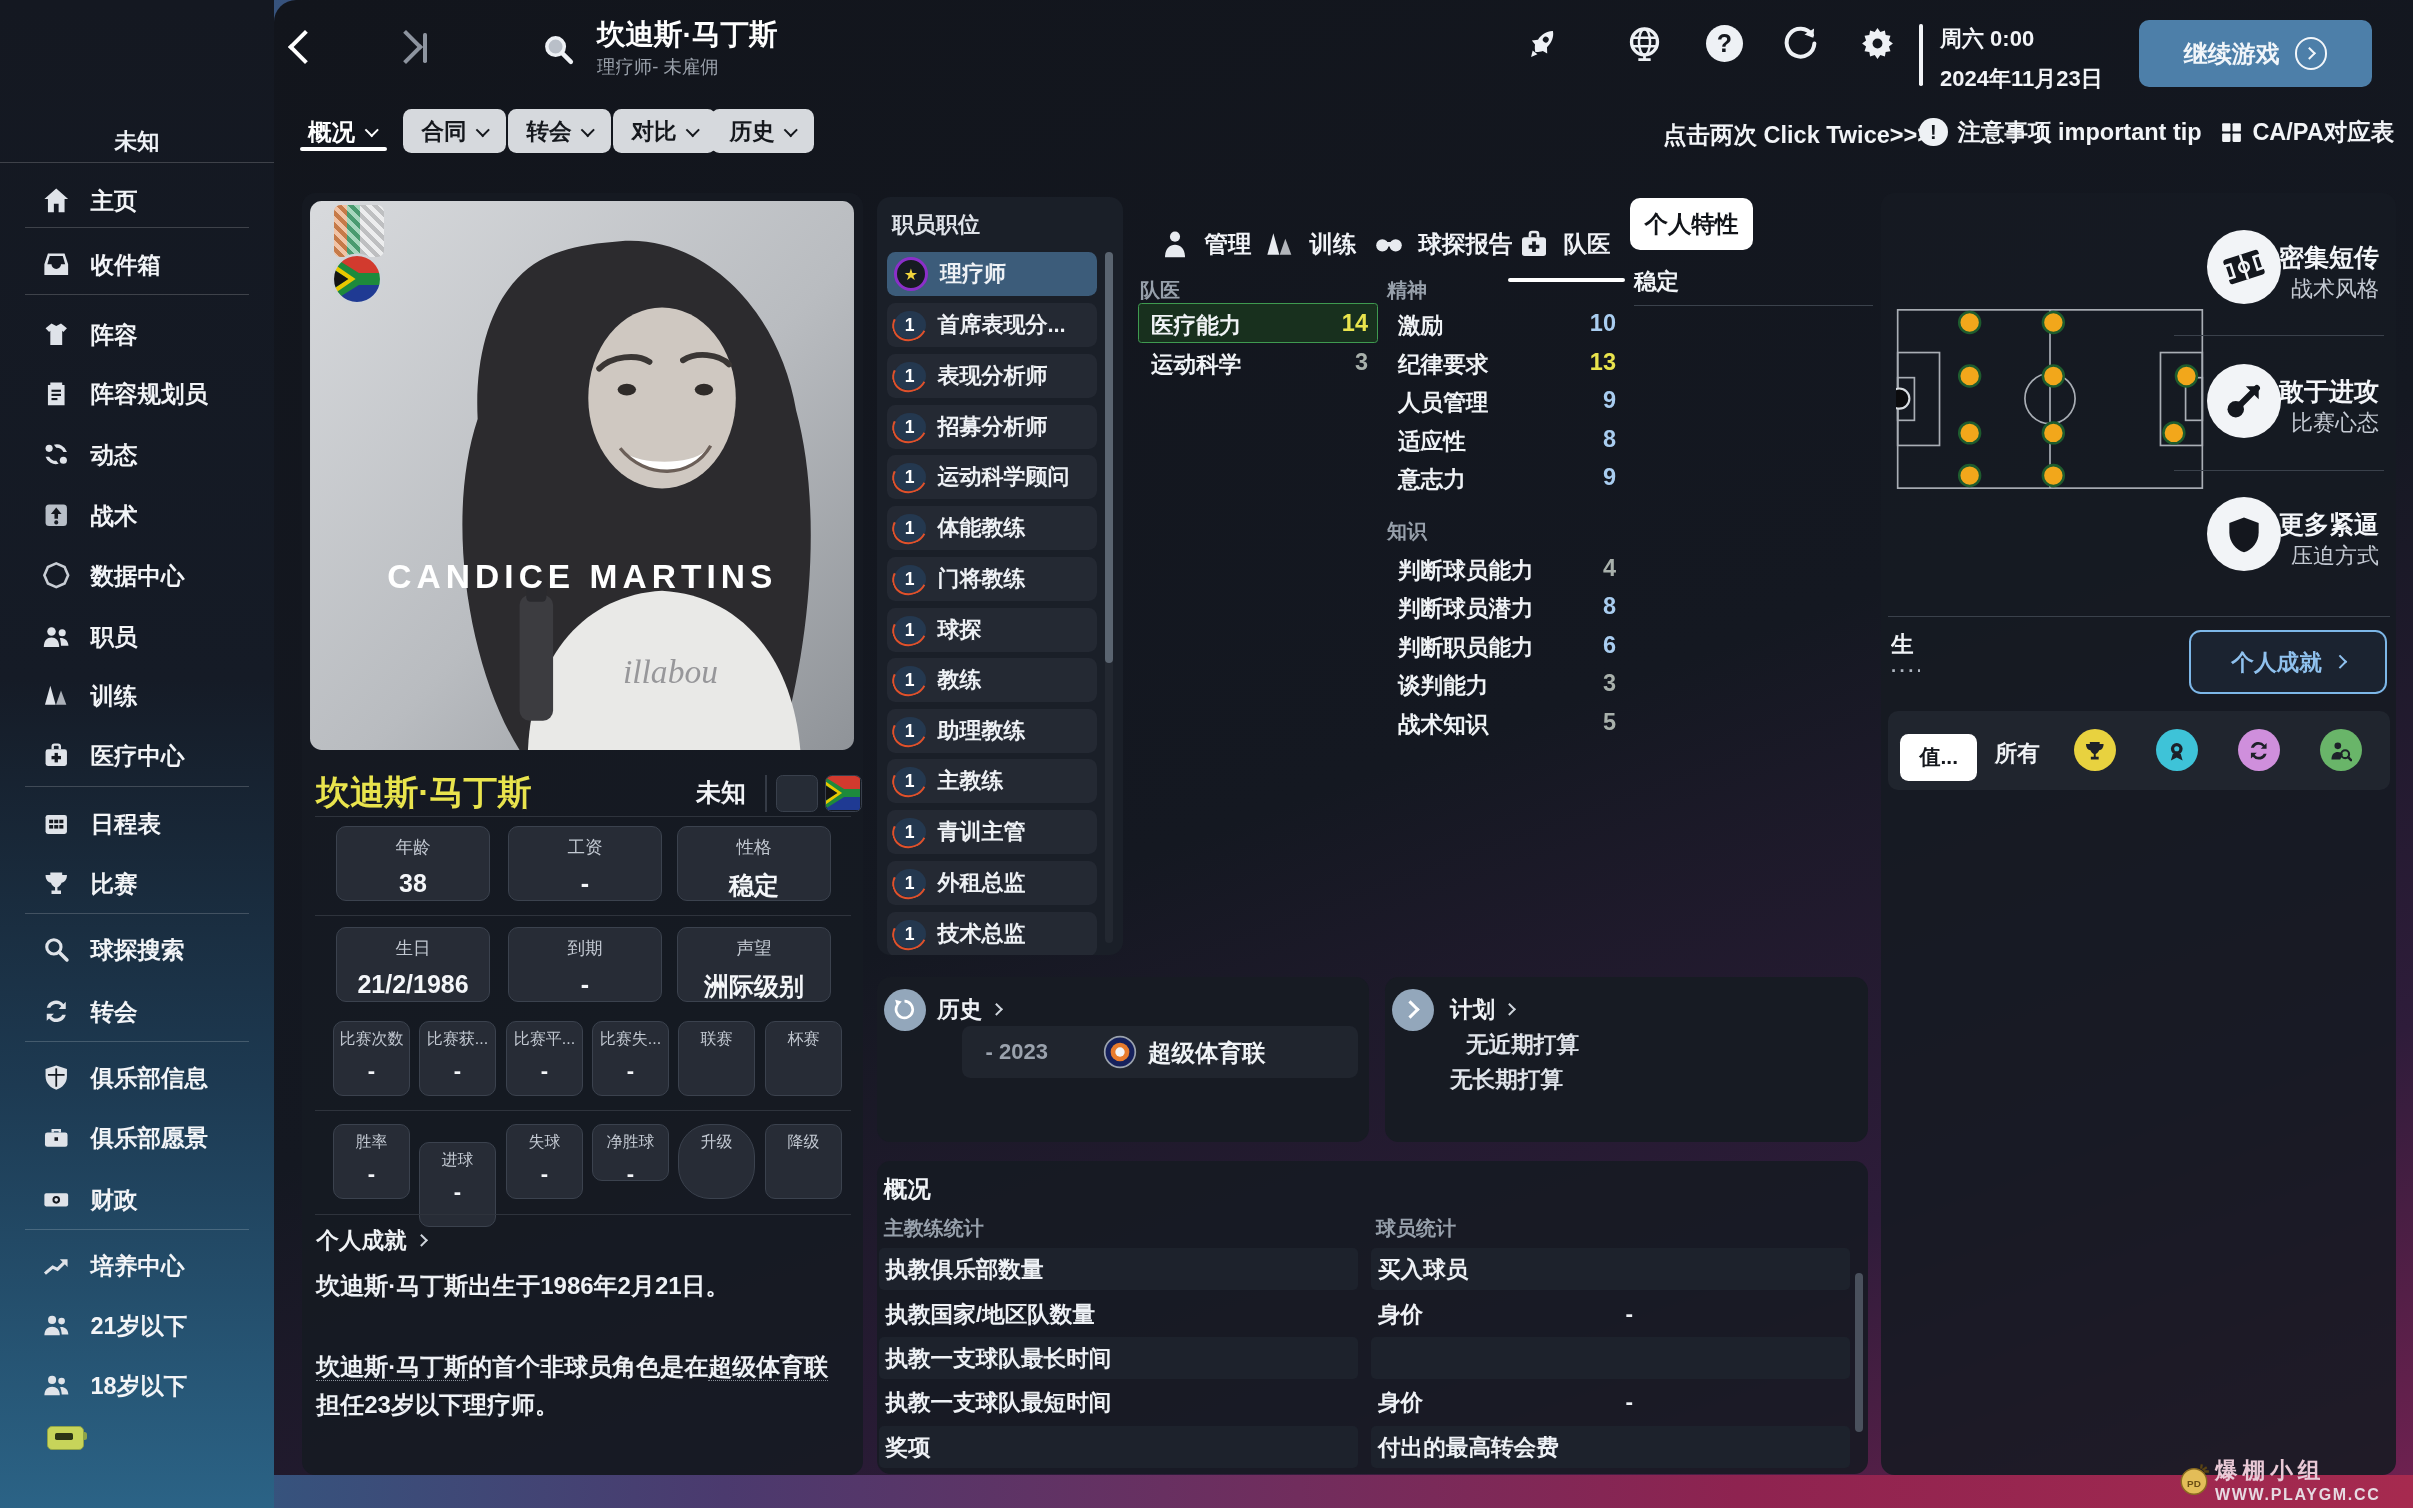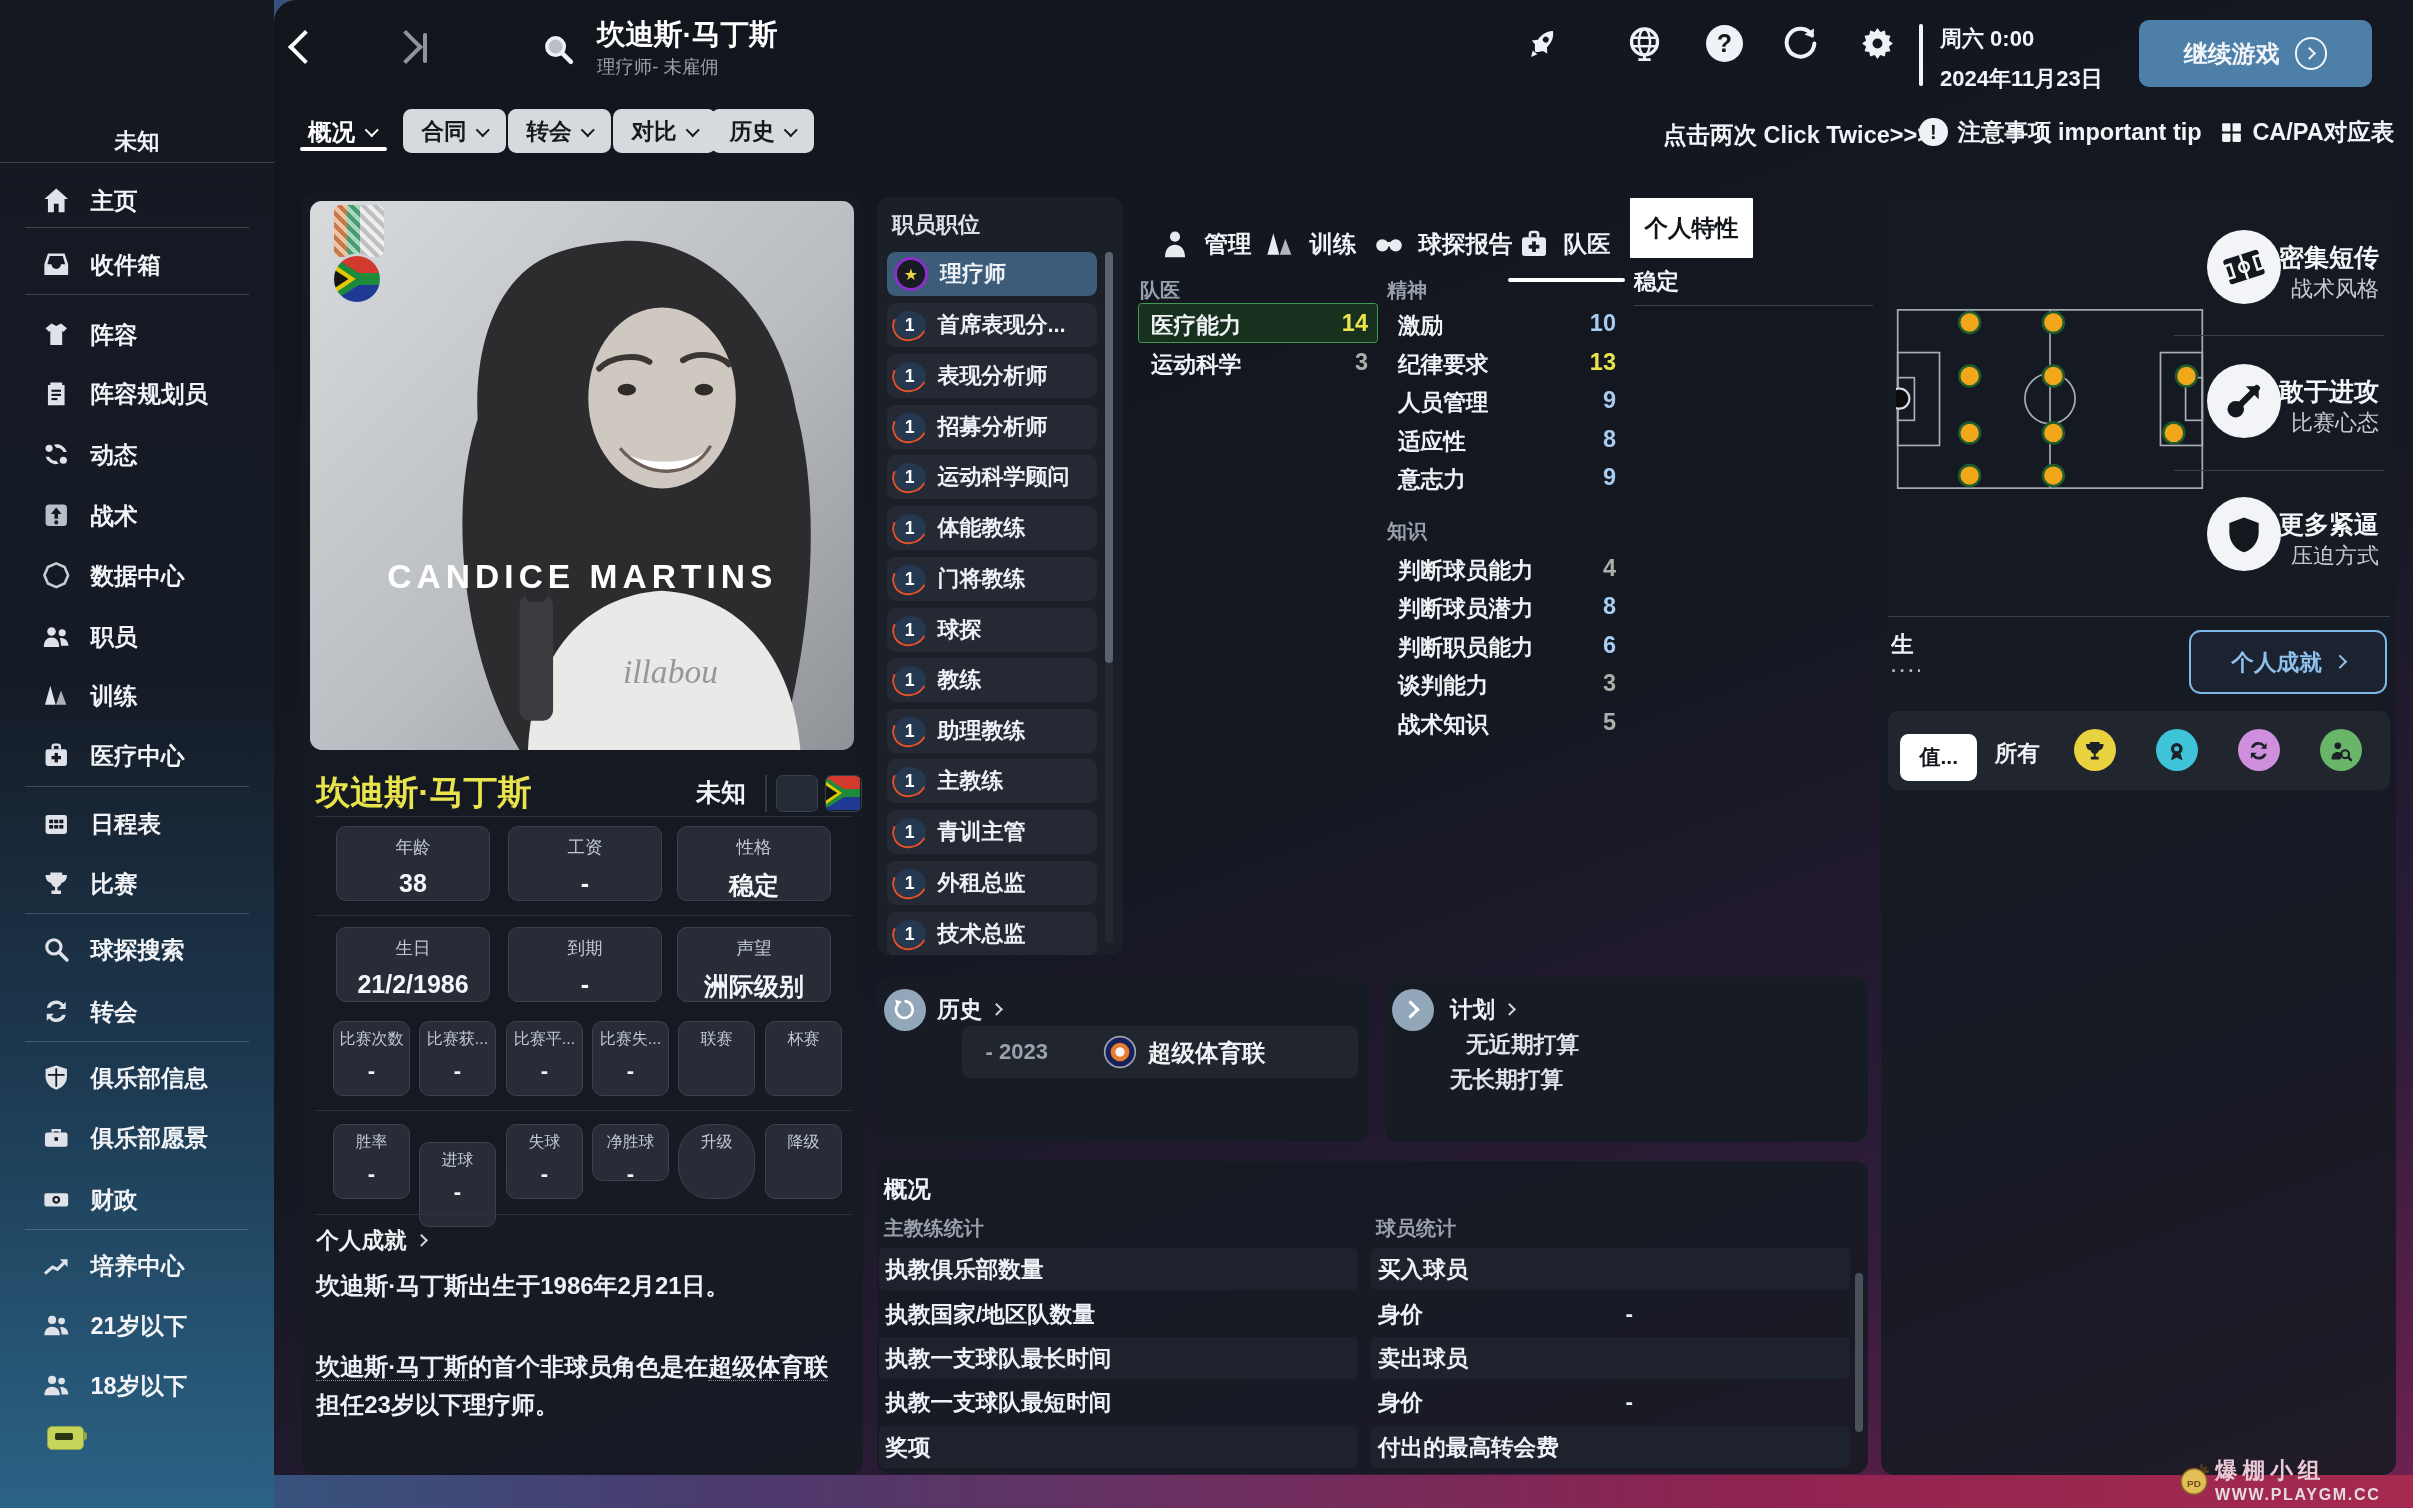--- a/index.html
+++ b/index.html
@@ -618,21 +618,21 @@
   <div class="dtab" style="left:1518px;">
     <svg viewBox="0 0 24 24">
         <rect x="3" y="7" width="18" height="14" rx="2"></rect>
         <path d="M9 7 V4.5 A1.5 1.5 0 0 1 10.5 3 H13.5 A1.5 1.5 0 0 1 15 4.5 V7" fill="none" stroke="#e8ebf0" stroke-width="2"></path>
         <rect x="10.6" y="10" width="2.8" height="8" fill="#14181f"></rect>
         <rect x="8" y="12.6" width="8" height="2.8" fill="#14181f"></rect>
       </svg>
     <span class="t">队医</span>
   </div>
   <div class="abs" style="left:1508px;top:278px;width:117px;height:4.2px;background:#fff;border-radius:2.5px;"></div>
-  <div class="abs" style="left:1630px;top:198px;width:123px;height:60px;background:#fff;border-radius:1px;display:flex;align-items:center;justify-content:center;cursor:pointer;">
+  <div class="abs" style="left:1630px;top:198px;width:123px;height:52px;background:#fff;border-radius:10px;display:flex;align-items:center;justify-content:center;cursor:pointer;">
     <span style="font-size:23.5px;font-weight:bold;color:#111419;">个人特性</span>
   </div>
   <div class="abs" style="left:1634px;top:266px;font-size:22.6px;font-weight:bold;color:#f0f3f6;">稳定</div>
   <div class="abs" style="left:1634px;top:305px;width:239px;height:0.8px;background:#3b424c;"></div>
 
   <div class="attr-h" style="left:1140px;top:277px;">队医</div>
   <div class="abs" style="left:1138px;top:303px;width:240px;height:40px;border:1.7px solid #3f9a50;background:#18301e;border-radius:3.4px;box-sizing:border-box;"></div>
   <div class="attr-l" style="left:1151px;top:310px;">医疗能力</div>
   <div class="attr-v t-yellow" style="left:1309px;top:310px;">14</div>
   <div class="attr-l" style="left:1151px;top:349px;">运动科学</div>
@@ -727,24 +727,20 @@
         <span class="ovl">奖项</span>
       </div>
 
     <div class="ovrow" style="left:501px;top:87px;width:469px;justify-content:space-between;">
         <span class="ovl">买入球员</span>
         <span class="ovl" style="margin-right:214px;"></span>
       </div>
     <div class="ovrow" style="left:501px;top:132px;width:469px;justify-content:space-between;">
         <span class="ovl">身价</span>
         <span class="ovl" style="margin-right:214px;">-</span>
-      </div>
-    <div class="ovrow" style="left:501px;top:176px;width:469px;justify-content:space-between;">
-        <span class="ovl">卖出球员</span>
-        <span class="ovl" style="margin-right:214px;"></span>
       </div>
     <div class="ovrow" style="left:501px;top:220px;width:469px;justify-content:space-between;">
         <span class="ovl">身价</span>
         <span class="ovl" style="margin-right:214px;">-</span>
       </div>
     <div class="ovrow" style="left:501px;top:265px;width:469px;justify-content:space-between;">
         <span class="ovl">付出的最高转会费</span>
         <span class="ovl" style="margin-right:214px;"></span>
       </div>
 

